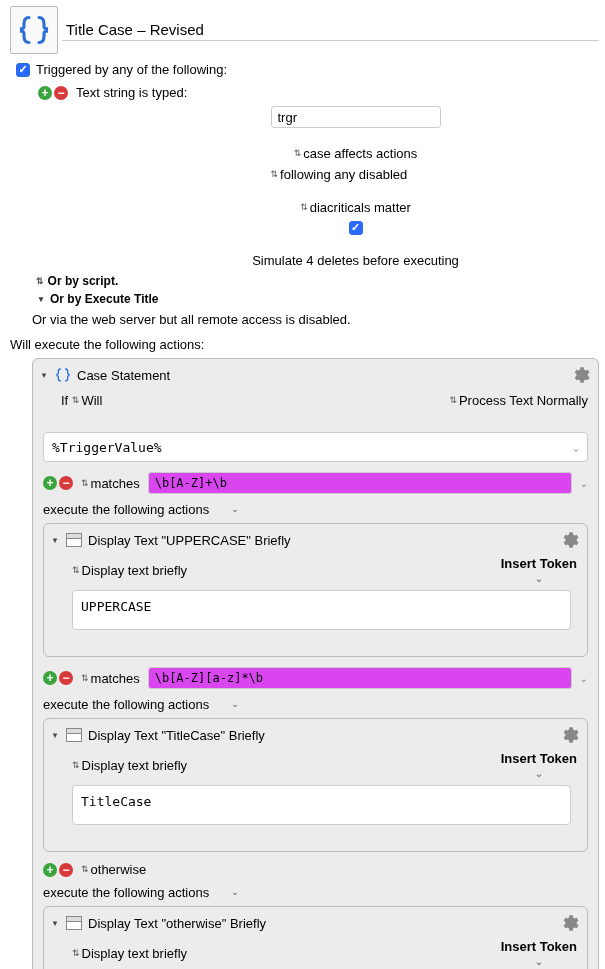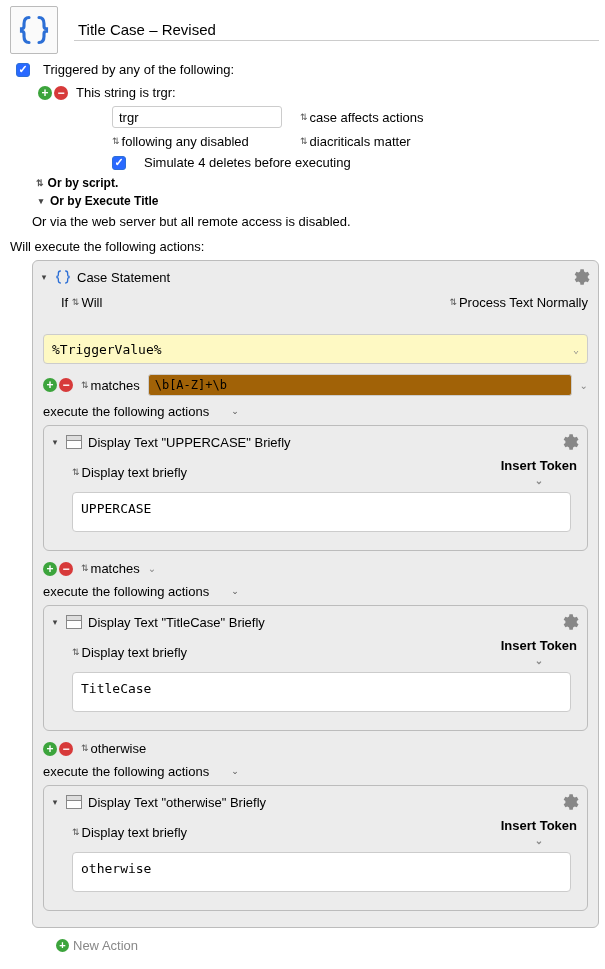--- a/index.html
+++ b/index.html
@@ -1,39 +1,39 @@
 <!DOCTYPE html>
 <html><head>
 <meta charset="utf-8">
 <style>
 * { box-sizing: border-box; margin: 0; padding: 0; }
 body { font-family: -apple-system, "Helvetica Neue", Arial, sans-serif; font-size: 13px; color: #000; background: #fff; width: 605px; }
 .root { padding: 6px 6px 10px 10px; }
 
 
-.header-row { display: flex; align-items: stretch; gap: 16px; margin-bottom: 8px; }
+.header-row { display: flex; align-items: stretch; gap: 4px; margin-bottom: 8px; }
 .app-icon-box { width: 48px; height: 48px; border: 1px solid #bbb; background: #fafafa; display: flex; align-items: center; justify-content: center; border-radius: 2px; }
 .app-icon-box svg { width: 30px; height: 30px; }
 .title-input { flex: 1; align-self: center; height: 22px; border: none; border-bottom: 1px solid #ccc; padding: 2px 4px; font-size: 15px; font-family: inherit; outline: none; }
 
 
-.check-row { display: flex; align-items: center; gap: 13px; margin: 4px 0 8px 6px; }
+.check-row { display: flex; align-items: center; gap: 6px; margin: 4px 0 8px 6px; }
 .chk { appearance: none; width: 14px; height: 14px; border: 1px solid #2c6fd6; border-radius: 3px; background: #2969ff; position: relative; display: inline-flex; align-items: center; justify-content: center; }
 .chk::after { content: '✓'; color: #fff; font-size: 11px; font-weight: bold; position: absolute; top: -1px; }
 
 
 .pm { display: inline-flex; gap: 2px; align-items: center; }
 .pm-btn { width: 14px; height: 14px; border-radius: 50%; display: inline-flex; align-items: center; justify-content: center; color: #fff; font-size: 12px; font-weight: bold; line-height: 1; cursor: pointer; }
 .pm-add { background: #3ca43c; }
 .pm-rem { background: #d73a3a; }
 
 .trigger-section { margin-left: 28px; }
 .trigger-head { display: flex; align-items: center; gap: 8px; margin-bottom: 6px; }
 .trigger-body { margin-left: 74px; }
-.tb-row { display: flex; align-items: center; gap: 18px; margin-bottom: 6px; }
+.tb-row { display: flex; align-items: center; gap: 18px; margin-bottom: 6px; flex-direction: column; }
 .str-input { width: 170px; height: 22px; border: 1px solid #ccc; border-radius: 3px; padding: 2px 6px; font-size: 13px; font-family: inherit; }
 .sel { display: inline-flex; align-items: center; gap: 2px; cursor: pointer; }
 .sel-arrow { font-size: 9px; color: #555; display: inline-block; line-height: 1; }
 
 .or-row { display: flex; align-items: center; gap: 4px; margin: 4px 0 4px 26px; font-weight: 600; font-size: 12px; }
 .plain-text { margin: 6px 0 10px 22px; }
 
 .actions-label { margin: 6px 0 6px 0; }
 
 
@@ -43,33 +43,33 @@
 .braces-sm svg { width: 16px; height: 16px; display: block; }
 .window-icon { width: 16px; height: 14px; border: 1px solid #888; background: #fff; display: inline-block; position: relative; }
 .window-icon::before { content: ''; position: absolute; top: 0; left: 0; right: 0; height: 4px; background: #ddd; border-bottom: 1px solid #888; }
 .gear { margin-left: auto; cursor: pointer; color: #777; }
 .gear svg { width: 20px; height: 20px; display: block; }
 
 .case-row2 { display: flex; align-items: center; padding: 4px 10px 24px 28px; }
 .case-row2 .right { margin-left: auto; }
 
 .trigger-val { margin: 0 10px 8px 10px; }
-.tv-input { width: 100%; height: 30px; border: 1px solid #ccc; border-radius: 4px; padding: 0 8px; font-family: Menlo, Monaco, monospace; font-size: 13px; background: #fef9c3; display: flex; align-items: center; justify-content: space-between; }
+.tv-input { width: 100%; height: 30px; border: 1px solid #ccc; border-radius: 4px; padding: 0 8px; font-family: Menlo, Monaco, monospace; font-size: 13px; background: #ffffff; display: flex; align-items: center; justify-content: space-between; }
 .tv-caret { color: #888; font-size: 10px; }
 
 .match-row { display: flex; align-items: center; gap: 8px; padding: 2px 10px 6px 10px; }
-.match-input { flex: 1; height: 22px; border: 1px solid #ccc; border-radius: 3px; padding: 2px 6px; font-family: Menlo, Monaco, monospace; font-size: 12px; background: #a16207; }
+.match-input { flex: 1; height: 22px; border: 1px solid #ccc; border-radius: 3px; padding: 2px 6px; font-family: Menlo, Monaco, monospace; font-size: 12px; background: #d946ef; }
 .exec-row { padding: 2px 10px 6px 10px; display:flex; align-items:center; gap:18px;}
 .exec-row .sel-arrow { margin-left: 4px; }
 
 .sub-action { border: 1px solid #bcbcbc; border-radius: 6px; margin: 0 10px 8px 10px; background: #ececec; }
 .sub-head { display: flex; align-items: center; padding: 6px 8px 4px 6px; gap: 6px; }
 .sub-row2 { display: flex; align-items: center; padding: 2px 10px 6px 28px; }
 .sub-row2 .right { margin-left: auto; font-weight: 600; flex-direction: column; }
-.sub-text { margin: 0 16px 18px 28px; border: 1px solid #ccc; border-radius: 4px; background: #fff; padding: 8px; font-family: Menlo, Monaco, monospace; font-size: 13px; min-height: 40px; }
+.sub-text { margin: 0 16px 26px 28px; border: 1px solid #ccc; border-radius: 4px; background: #fff; padding: 8px; font-family: Menlo, Monaco, monospace; font-size: 13px; min-height: 40px; }
 
 .new-action-row { display: flex; align-items: center; gap: 4px; margin: 10px 0 0 46px; color: #888; font-size: 13px; }
 .new-action-row .pm-add { width: 13px; height: 13px; font-size: 11px; }
 </style>
 </head>
 <body>
 
 <div class="root">
 
   <div class="header-row">
@@ -86,21 +86,21 @@
     <span class="chk"></span>
     <span>Triggered by any of the following:</span>
   </div>
 
   <div class="trigger-section">
     <div class="trigger-head">
       <span class="pm">
         <span class="pm-btn pm-add">+</span>
         <span class="pm-btn pm-rem">−</span>
       </span>
-      <span>This string is trgr:</span>
+      <span>Text string is typed:</span>
     </div>
     <div class="trigger-body">
       <div class="tb-row">
         <input class="str-input" value="trgr" style="">
         <span class="sel">
             <span class="sel-arrow">⇅</span> 
             <span>case affects actions</span>
           </span>
       </div>
       <div class="tb-row">
@@ -209,20 +209,21 @@
 
     <div class="match-row">
       <span class="pm">
           <span class="pm-btn pm-add">+</span>
           <span class="pm-btn pm-rem">−</span>
         </span>
       <span class="sel">
           <span class="sel-arrow">⇅</span> 
           <span>matches</span>
         </span>
+      <input class="match-input" value="\b[A-Z][a-z]*\b" style="">
       <span class="tv-caret">⌄</span>
     </div>
     <div class="exec-row">
         <span>execute the following actions</span> 
         <span class="sel-arrow">⌄</span>
       </div>
     <div class="sub-action">
       <div class="sub-head">
         <span class="disclose">▾</span>
         <span class="window-icon"></span>

